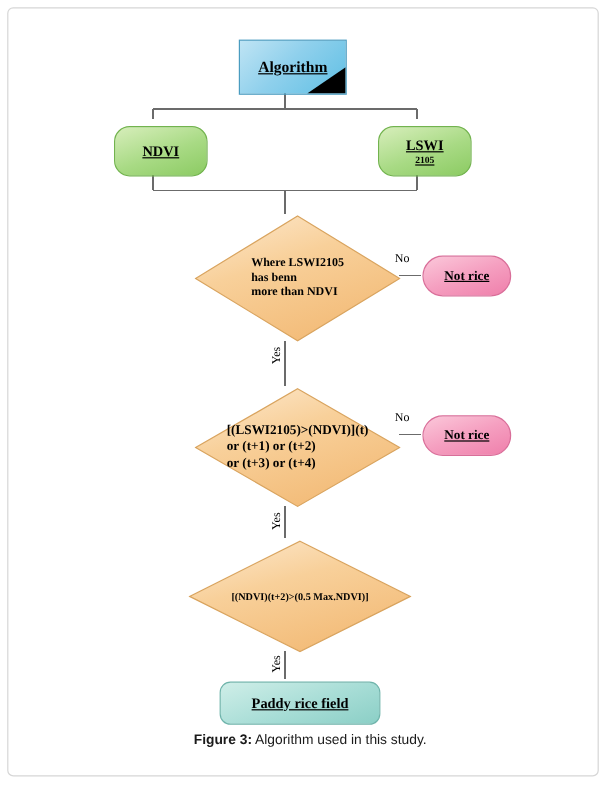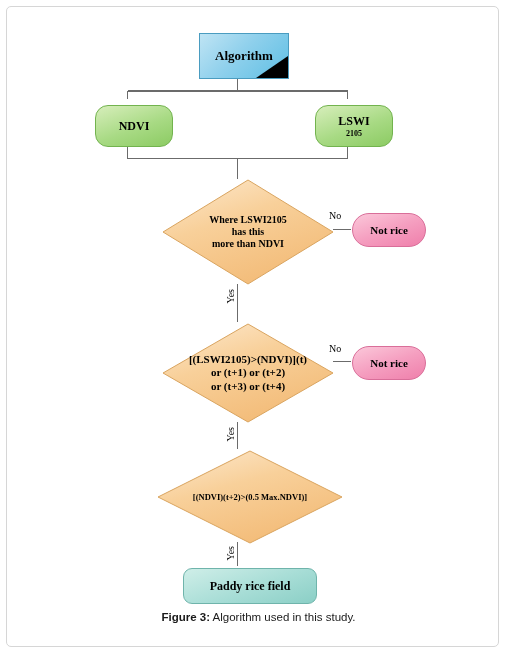--- a/index.html
+++ b/index.html
@@ -33,20 +33,21 @@
   }
   .node {
     position: absolute;
     box-sizing: border-box;
     display: flex;
     align-items: center;
     justify-content: center;
     color: #000000;
     font-weight: bold;
     z-index: 3;
+    text-decoration: underline;
   }
 
   
   #algorithm-box {
     left: 192px; top: 26px; width: 90px; height: 46px;
     background: linear-gradient(135deg, #bfe4f4 0%, #8fd0ec 45%, #5fbfe4 100%);
     border: 1px solid #4a9cc0;
     font-size: 13px;
     overflow: hidden;
   }
@@ -73,21 +74,21 @@
   
   .diamond-wrap { position: absolute; z-index: 3; }
   .diamond-shape {
     position: absolute;
     left: 0; top: 0; width: 100%; height: 100%;
   }
   .diamond-text {
     position: absolute;
     left: 12%; top: 0; width: 76%; height: 100%;
     display: flex; align-items: center; justify-content: center;
-    text-align: center;
+    text-align: left;
     font-weight: bold;
     color: #000000;
     z-index: 2;
     line-height: 1.22;
   }
   #decision-1 { left: 155px; top: 172px; width: 172px; height: 106px; }
   #decision-1 .diamond-text { font-size: 10px; }
   #decision-2 { left: 155px; top: 316px; width: 172px; height: 100px; }
   #decision-2 .diamond-text { font-size: 11px; }
   #decision-3 { left: 150px; top: 443px; width: 186px; height: 94px; }
@@ -193,21 +194,21 @@
       <span class="subscript">2105</span>
   </div>
 
   <div class="diamond-wrap" id="decision-1">
     <svg class="diamond-shape" viewBox="0 0 172 106" preserveAspectRatio="none">
       <polygon points="86,1 171,53 86,105 1,53" fill="url(#diamondGrad)" stroke="#d9a45f" stroke-width="1"></polygon>
     </svg>
     <div class="diamond-text">
       <span>
         <span>Where LSWI2105</span><br>
-        <span>has this</span><br>
+        <span>has benn</span><br>
         <span>more than NDVI</span>
       </span>
     </div>
   </div>
 
   <div class="diamond-wrap" id="decision-2">
     <svg class="diamond-shape" viewBox="0 0 172 100" preserveAspectRatio="none">
       <polygon points="86,1 171,50 86,99 1,50" fill="url(#diamondGrad)" stroke="#d9a45f" stroke-width="1"></polygon>
     </svg>
     <div class="diamond-text">

